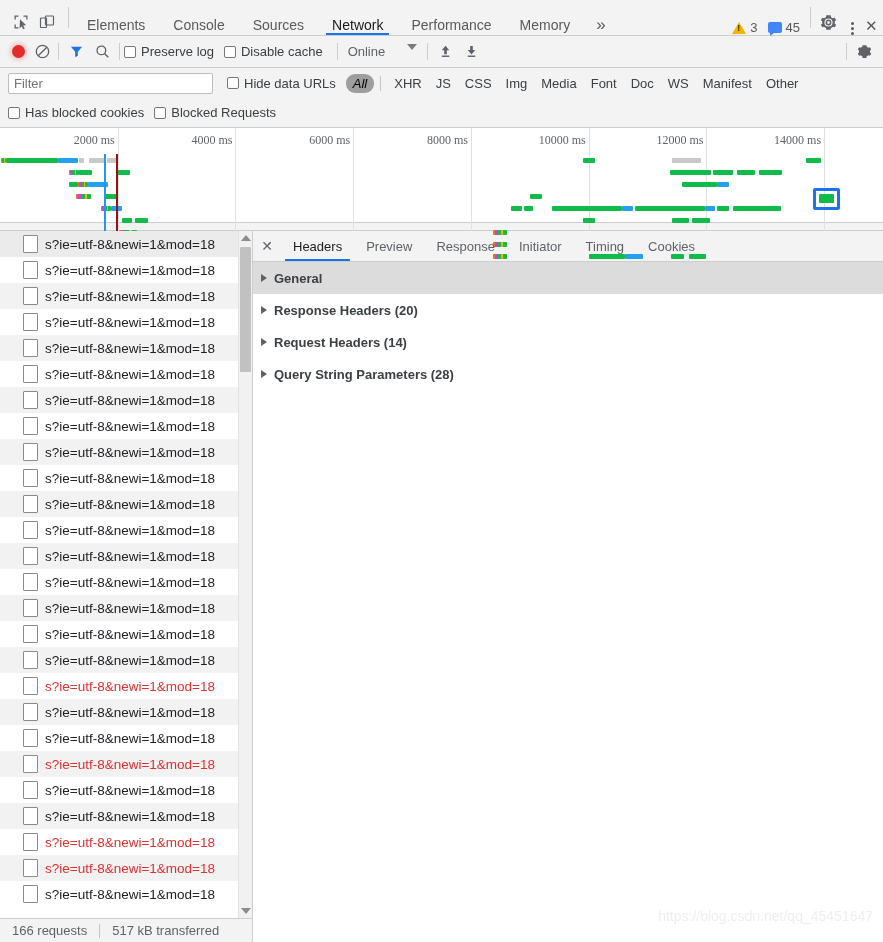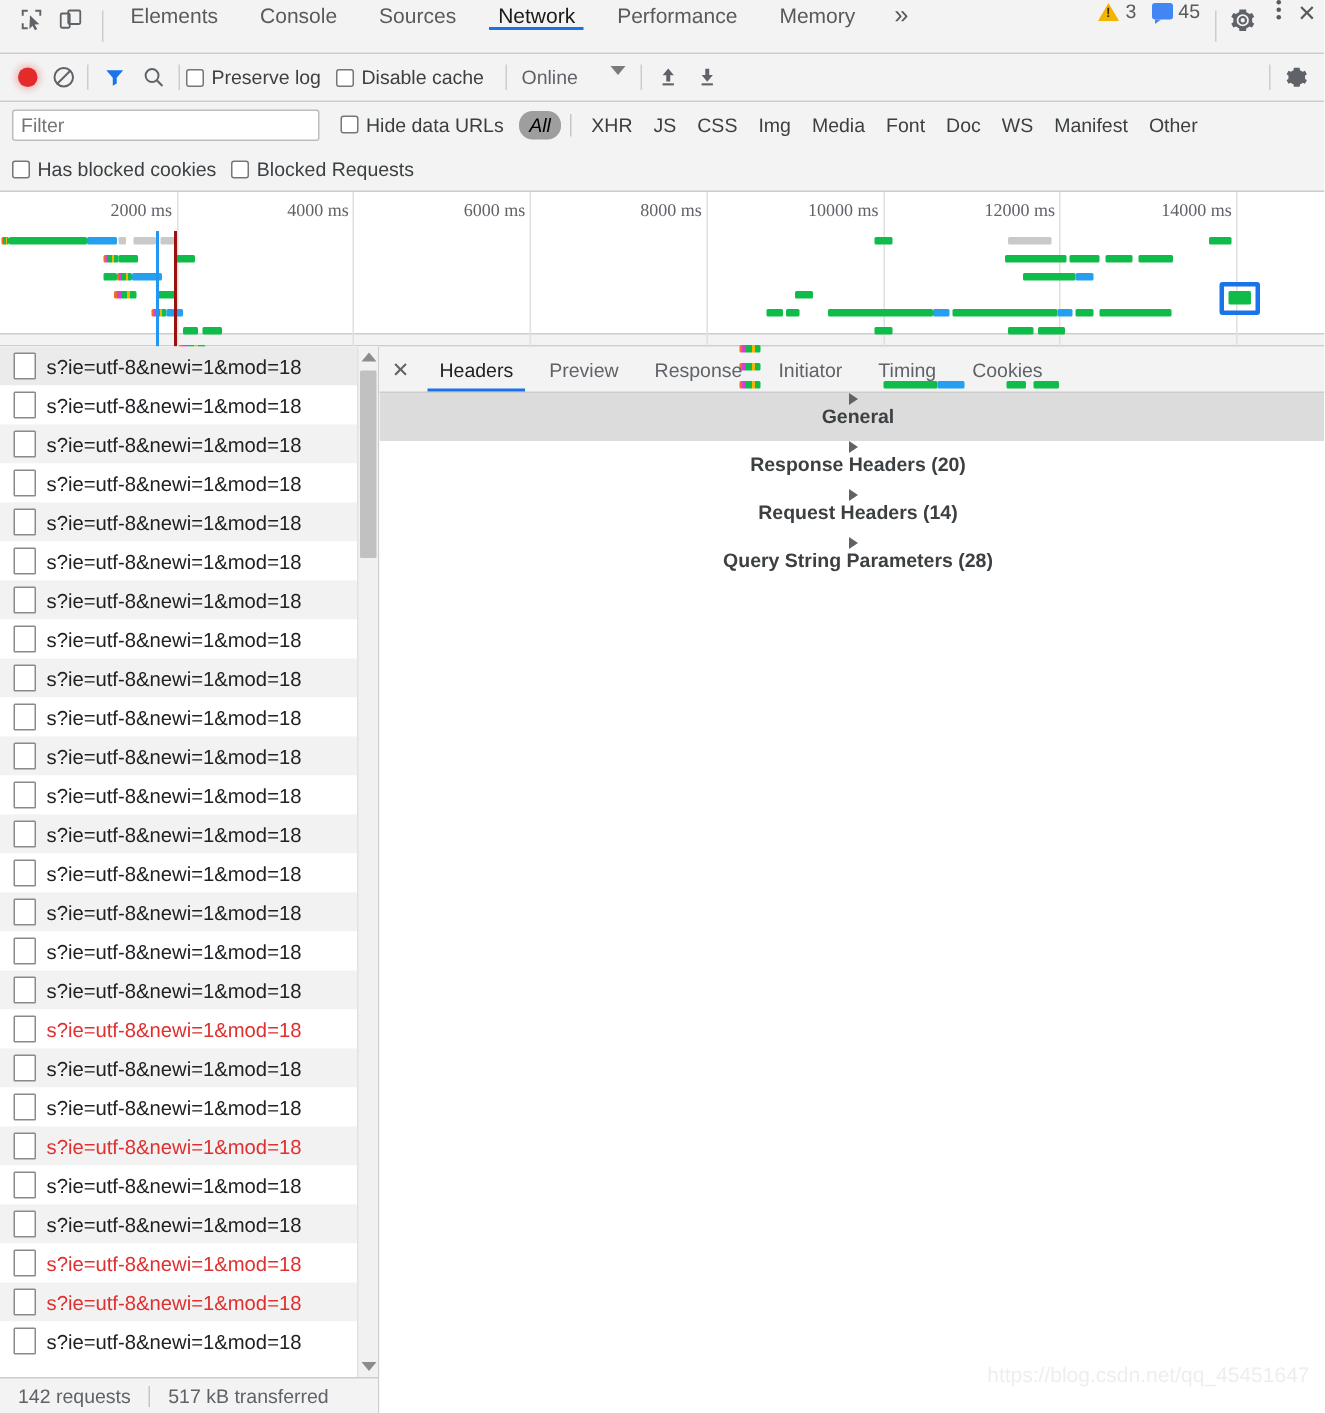--- a/index.html
+++ b/index.html
@@ -25,21 +25,21 @@
     position: relative;
   }
 
   
   .main-tabbar {
     height: 36px;
     min-height: 36px;
     background: #f3f3f3;
     border-bottom: 1px solid #cdcdcd;
     display: flex;
-    align-items: flex-start;
+    align-items: flex-end;
     box-sizing: border-box;
   }
   .tb-icon-group {
     display: flex;
     align-items: center;
     padding: 0 4px 0 8px;
   }
   .tb-icon {
     width: 26px;
     height: 26px;
@@ -390,21 +390,21 @@
   }
   .lp-list {
     position: absolute;
     left: 0; top: 0; right: 14px; bottom: 0;
     overflow: hidden;
   }
   .req-row {
     height: 26px;
     display: flex;
     align-items: center;
-    padding-left: 9px;
+    padding-left: 23px;
     box-sizing: border-box;
     white-space: nowrap;
     overflow: hidden;
     cursor: pointer;
   }
   .req-row.odd { background: #f2f2f2; }
   .req-row.even { background: #ffffff; }
   .req-row.selected { background: #ebebeb; }
   .doc-icon {
     width: 13px;
@@ -536,21 +536,20 @@
   .hsection {
     height: 32px;
     display: flex;
     align-items: center;
     padding-left: 8px;
     font-size: 13px;
     font-weight: bold;
     color: #3c4043;
     cursor: pointer;
     box-sizing: border-box;
-    flex-direction: column;
   }
   .hsection.highlight { background: #dcdcdc; }
   .tri-right {
     width: 0; height: 0;
     border-top: 4px solid transparent;
     border-bottom: 4px solid transparent;
     border-left: 6px solid #5f6368;
     margin-right: 7px;
     flex: 0 0 auto;
   }
@@ -922,21 +921,21 @@
           <div class="sb-arrow up">
             <span class="sb-tri-up"></span>
           </div>
           <div class="sb-thumb"></div>
           <div class="sb-arrow down">
             <span class="sb-tri-down"></span>
           </div>
         </div>
       </div>
       <div class="lp-status">
-        <span>142 requests</span>
+        <span>166 requests</span>
         <span class="status-sep"></span>
         <span>517 kB transferred</span>
       </div>
     </div>
 
     <div class="right-pane">
       <div class="rp-tabbar">
         <div class="rp-close">
           <span>✕</span>
         </div>

